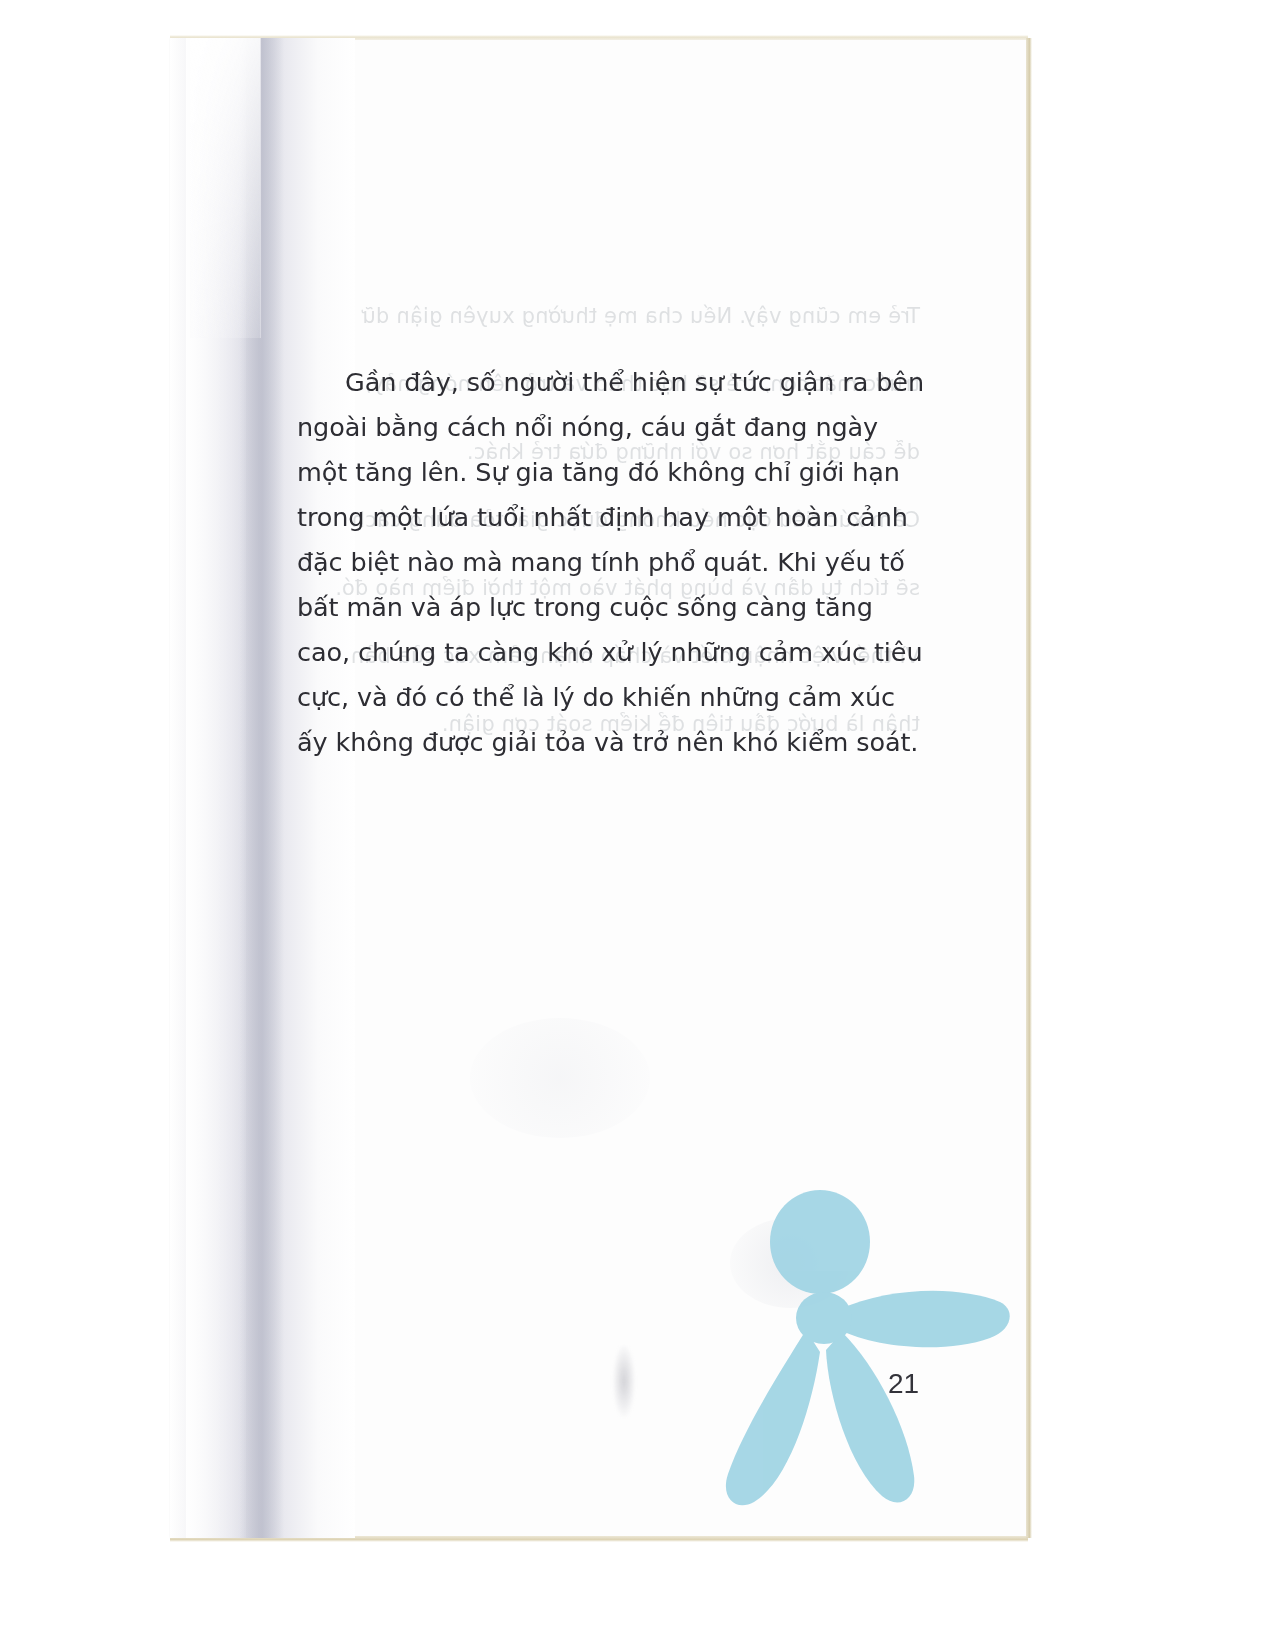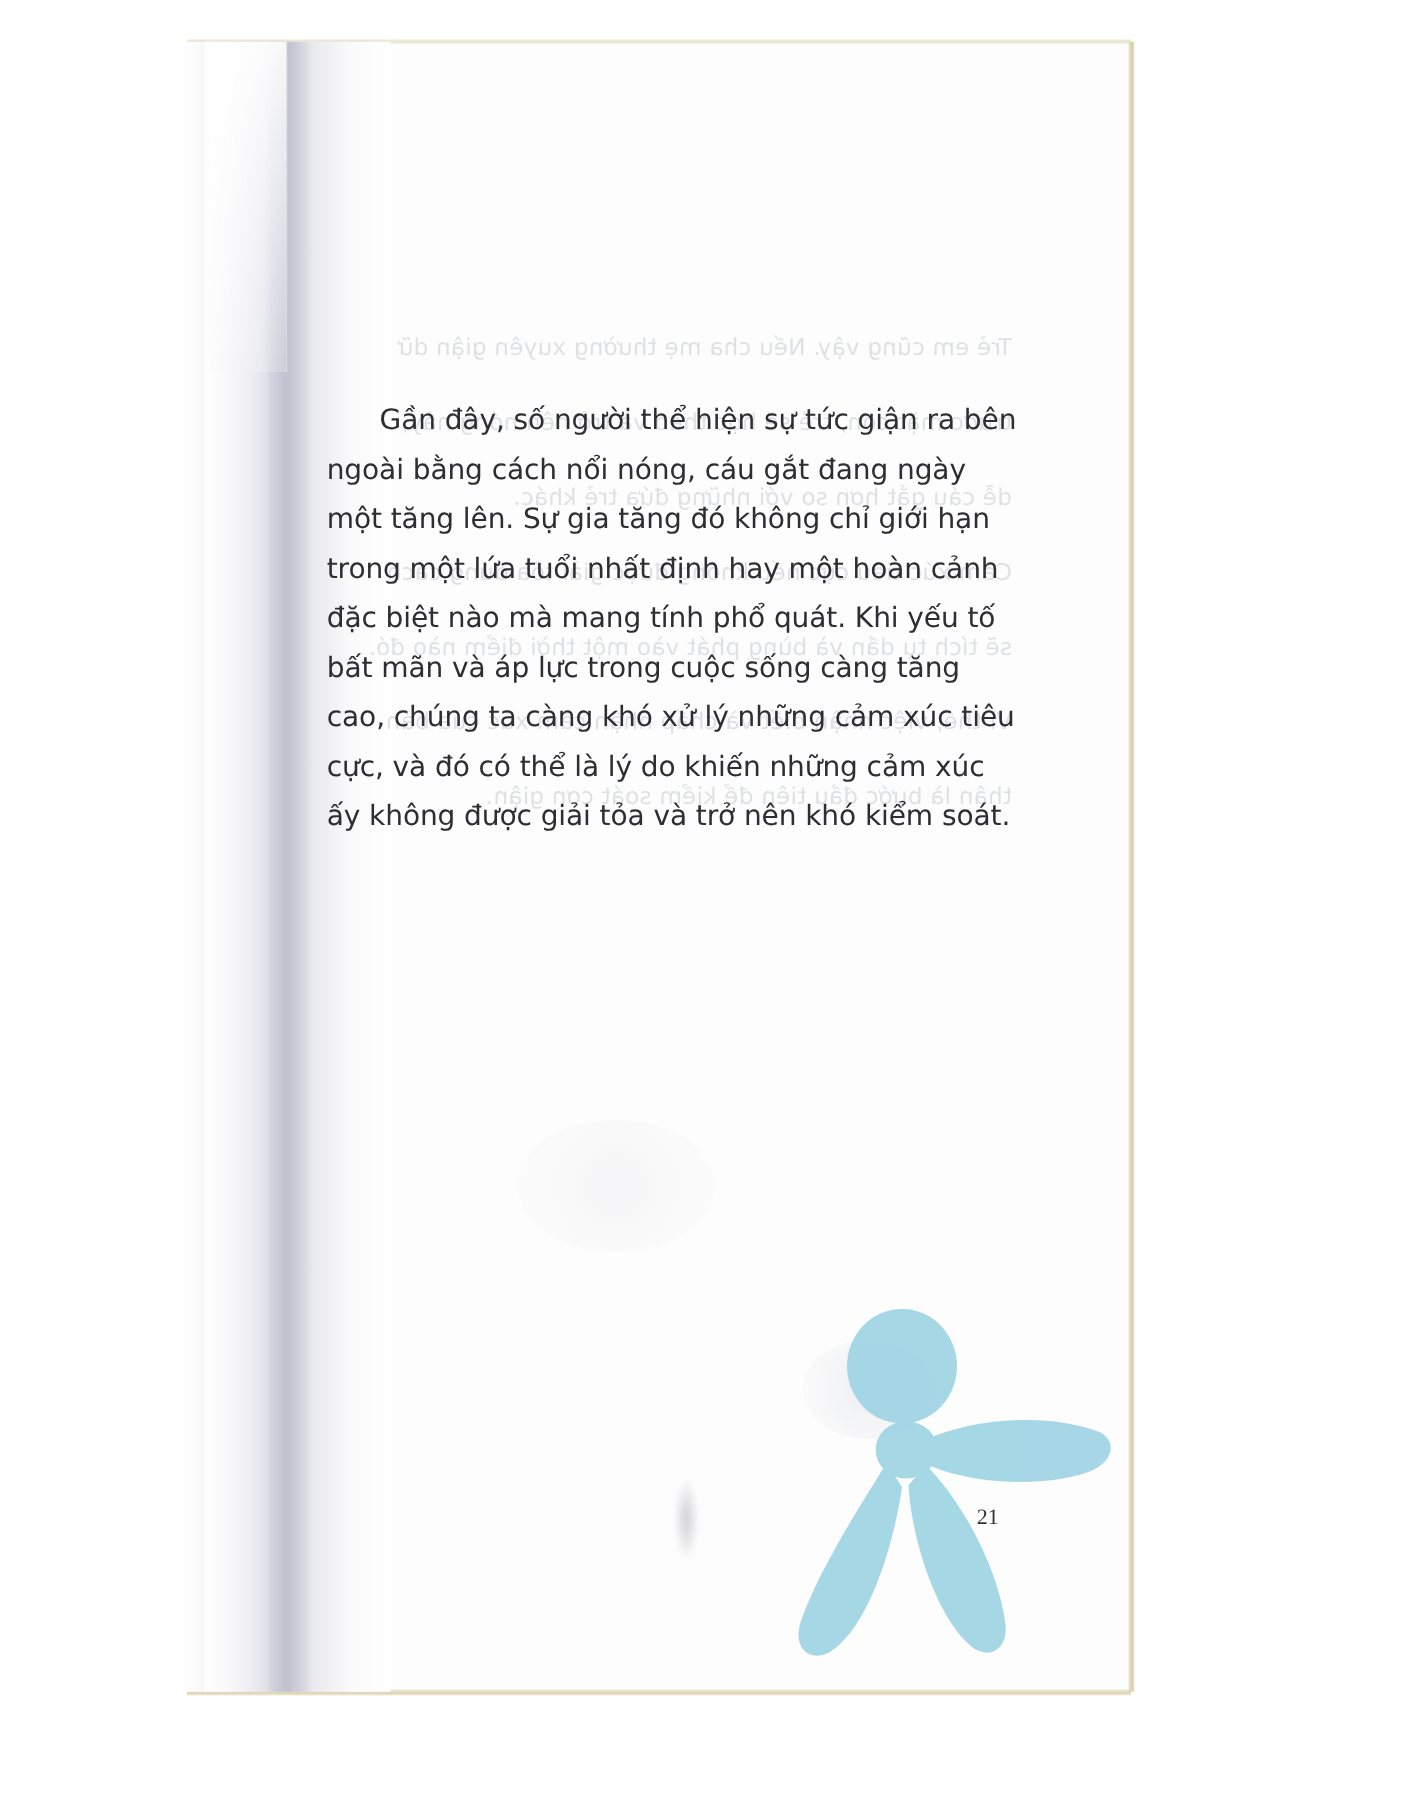--- a/index.html
+++ b/index.html
@@ -164,23 +164,23 @@
     border-radius: 50% 50% 45% 45%;
     background: radial-gradient(ellipse at center, rgba(160,160,170,0.45), rgba(200,200,210,0.05) 70%);
     filter: blur(1.5px);
   }
 
   
   #page-number {
     position: absolute;
     left: 888px;
     top: 1368px;
-    font-size: 20px;
+    font-size: 28px;
     color: #33333a;
-    font-family: Liberation Serif, serif;
+    font-family: Liberation Sans, sans-serif;
   }
 
   
   .paper-blot {
     position: absolute;
     border-radius: 50%;
     background: radial-gradient(circle, rgba(210,212,220,0.35), rgba(255,255,255,0));
     pointer-events: none;
   }
 </style>

